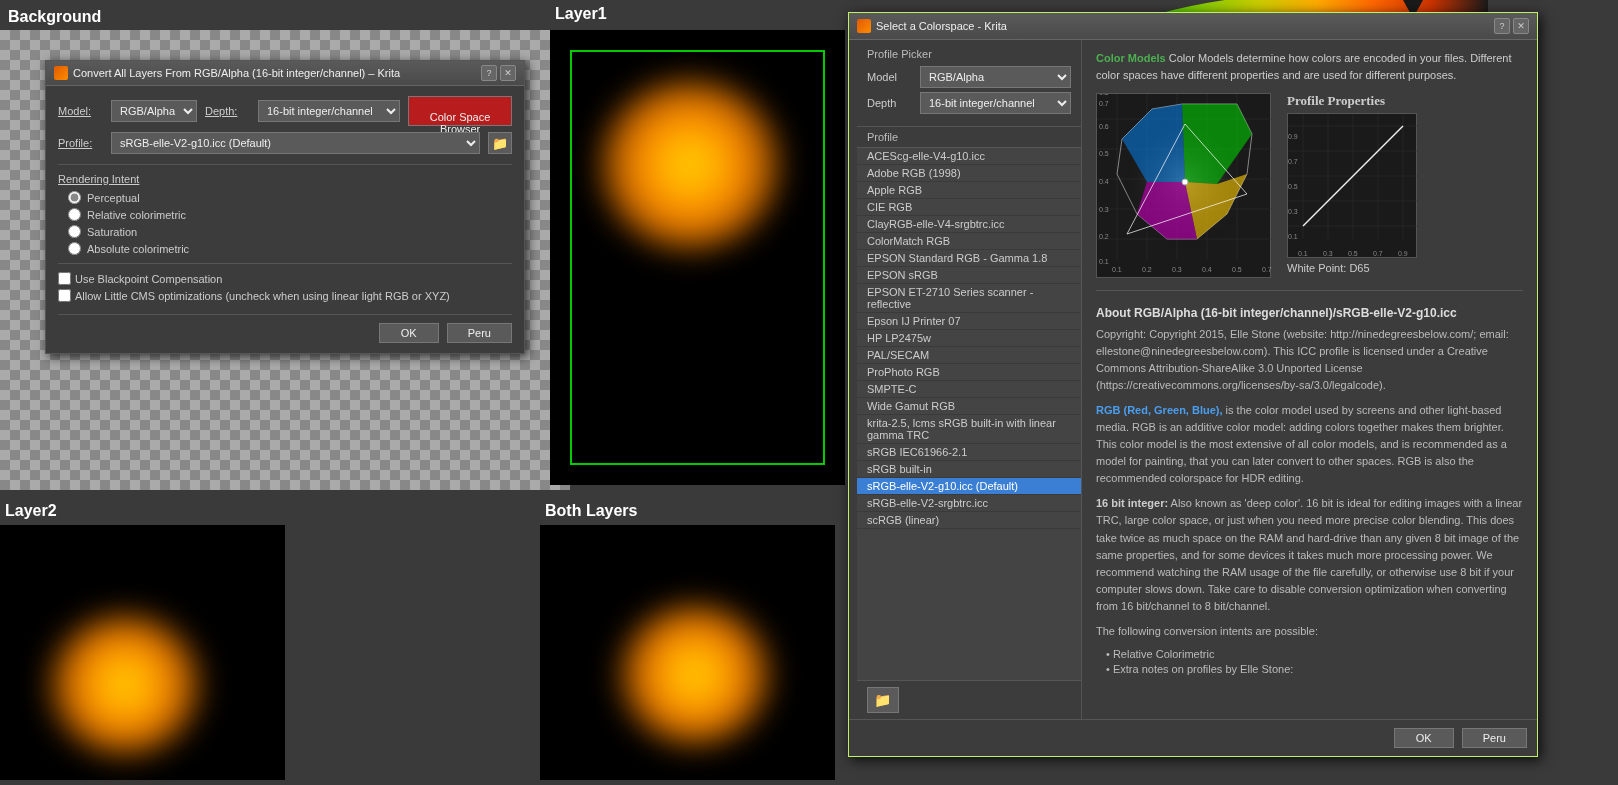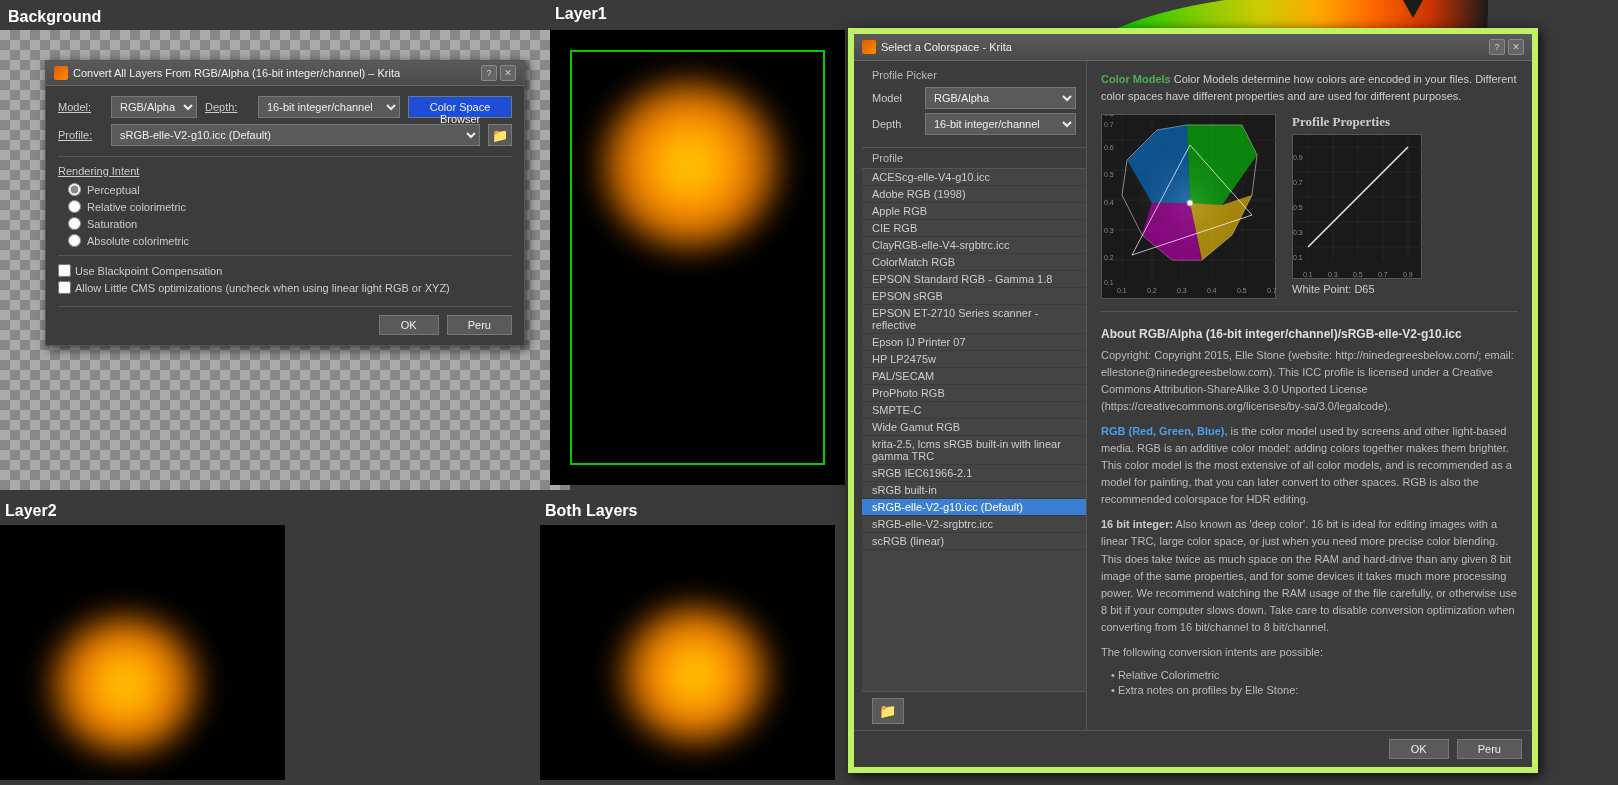--- a/index.html
+++ b/index.html
@@ -161,25 +161,25 @@
       background: #5a5a5a;
       border: 1px solid #777;
       color: #eee;
       font-size: 11px;
       padding: 1px 4px;
       height: 22px;
       cursor: pointer;
     }
 
     .color-space-btn {
-      background: #1d4ed8;
+      background: #b91c1c;
       border: 1px solid #777;
       color: #eee;
       font-size: 11px;
-      padding: 4px 8px;
+      padding: 14px 8px;
       cursor: pointer;
       height: 22px;
     }
 
     .profile-row {
       display: flex;
       align-items: center;
       gap: 8px;
       margin-bottom: 10px;
     }
@@ -271,26 +271,26 @@
 
     .divider-line {
       border: none;
       border-top: 1px solid #555;
       margin: 8px 0;
     }
 
     
     .colorspace-dialog {
       position: absolute;
-      top: 28px;
+      top: 12px;
       left: 848px;
       width: 690px;
       height: 745px;
       background: #3c3c3c;
-      border: 6px solid #bef264;
+      border: 1px solid #bef264;
       box-shadow: 3px 3px 12px rgba(0,0,0,0.8);
       z-index: 200;
       display: flex;
       flex-direction: column;
     }
 
     .cs-titlebar {
       background: linear-gradient(to bottom, #5a5a5a, #4a4a4a);
       padding: 5px 8px;
       display: flex;

